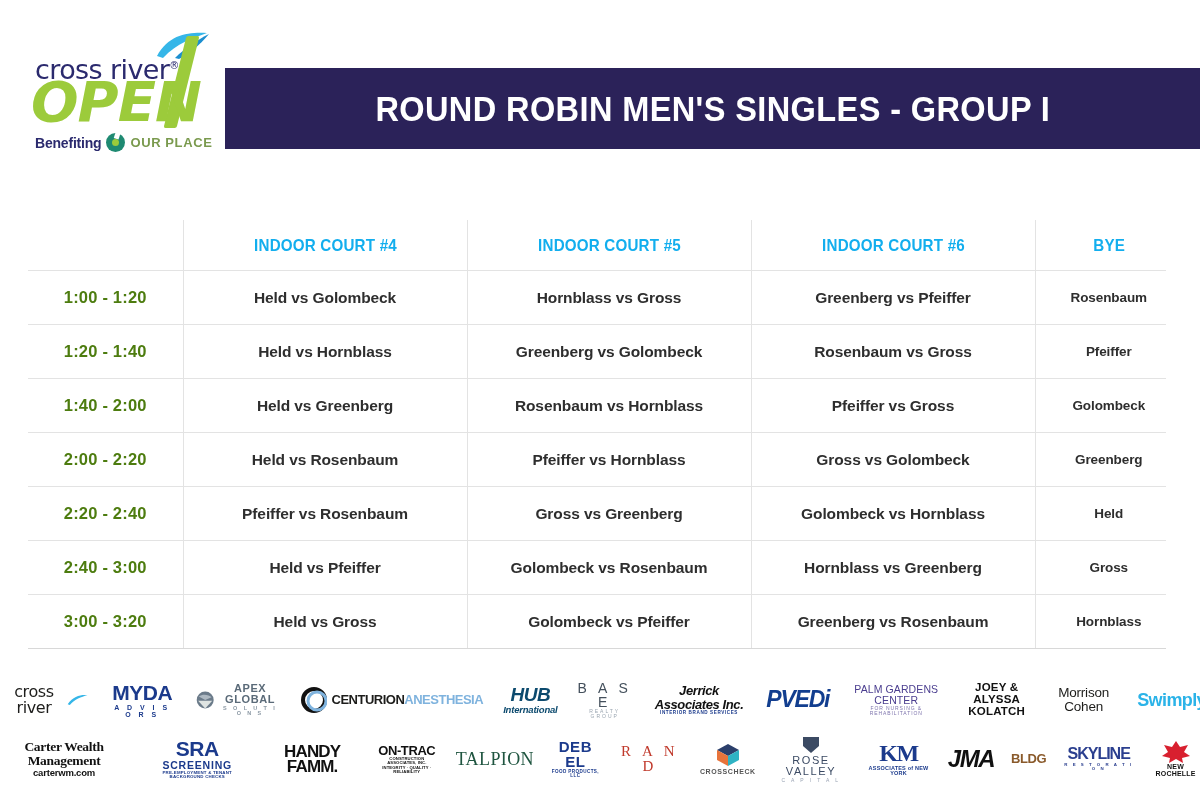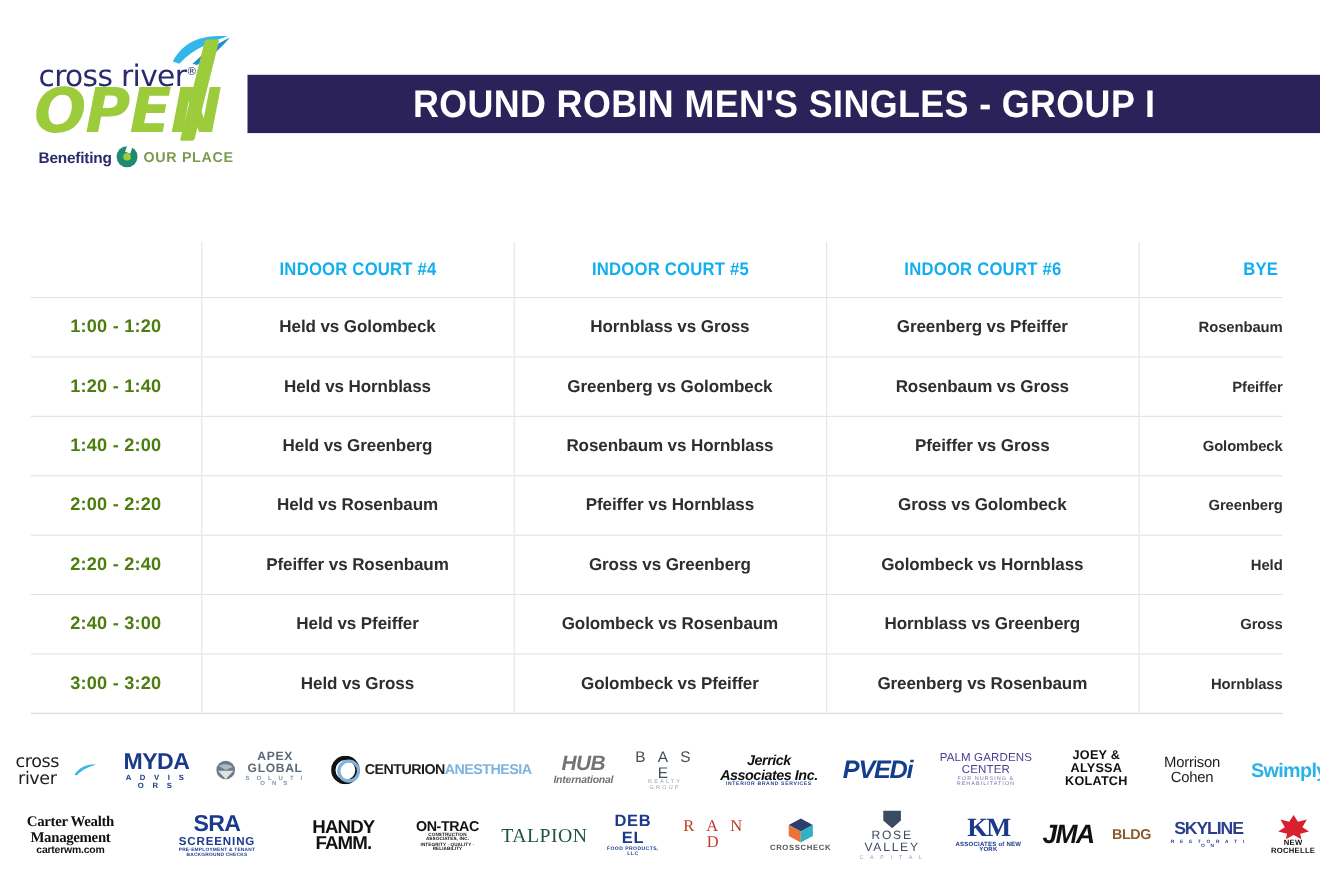--- a/index.html
+++ b/index.html
@@ -119,21 +119,21 @@
     color: #7a9a4e;
     letter-spacing: 0.6px;
   }
 
   
   .title-banner {
     position: absolute;
     left: 225px;
     top: 68px;
     width: 975px;
-    height: 53px;
+    height: 81px;
     background: #2b2259;
     display: flex;
     align-items: center;
     justify-content: center;
   }
   .title-text {
     color: #ffffff;
     font-size: 35px;
     font-weight: 700;
     letter-spacing: 0.4px;
@@ -176,21 +176,21 @@
   .th-inner {
     display: block;
     transform: scaleX(0.92);
   }
   table.schedule th.court, table.schedule td.court {
     border-left: 1px solid #e3e3e3;
     text-align: center;
   }
   table.schedule th.bye, table.schedule td.bye {
     border-left: 1px solid #e3e3e3;
-    text-align: right;
+    text-align: center;
     padding-left: 16px;
   }
   table.schedule th.time, table.schedule td.time {
     text-align: center;
   }
   td.time {
     font-size: 16.5px;
     font-weight: 700;
     color: #4d7c0f;
     letter-spacing: 0.2px;
@@ -235,21 +235,21 @@
     color: #1b2a58;
   }
 
   .s-crossriver { font-size: 16px; font-weight: 400; color: #1d1d1b; letter-spacing: -0.4px; font-family:"DejaVu Sans",sans-serif;}
   .s-myda      { font-size: 21px; font-weight: 700; color: #1b3a8c; letter-spacing: -0.5px; }
   .s-myda small{ display:block; font-size: 7px; letter-spacing: 3px; font-weight:700; color:#1b3a8c;}
   .s-apex      { font-size: 11px; font-weight: 700; color: #5a6a78; letter-spacing: 0.6px; }
   .s-apex small{ display:block; font-size: 5.5px; letter-spacing: 2.4px; color:#8b98a4;}
   .s-cent      { font-size: 13px; font-weight: 700; color: #1d1d1b; letter-spacing: -0.5px; }
   .s-cent em   { font-style: normal; color: #7fb3de; }
-  .s-hub       { font-size: 19px; font-weight: 700; color: #737373; font-style: italic; letter-spacing: -0.5px;}
+  .s-hub       { font-size: 19px; font-weight: 700; color: #0c4a6e; font-style: italic; letter-spacing: -0.5px;}
   .s-hub small { display:block; font-size: 9.5px; font-style: italic; font-weight:700; letter-spacing:-0.2px;}
   .s-base      { font-size: 14px; font-weight: 400; color: #44505c; letter-spacing: 4px; }
   .s-base small{ display:block; font-size: 5px; letter-spacing: 2px; color:#9aa5b0; }
   .s-jerrick   { font-size: 13px; font-weight: 700; color: #111; letter-spacing: -0.4px; font-style: italic;}
   .s-jerrick small{ display:block; font-size: 4.6px; letter-spacing:0.6px; font-style:normal; color:#1b3a8c;}
   .s-pvedi     { font-size: 23px; font-weight: 700; color: #123e8f; font-style: italic; letter-spacing: -1.2px;}
   .s-palm      { font-size: 10.5px; font-weight: 400; color: #4a3d8f; letter-spacing: 0.1px; }
   .s-palm small{ display:block; font-size: 5px; letter-spacing: 0.9px; color:#7e74ad;}
   .s-kolatch   { font-size: 11.5px; font-weight: 700; color: #111; letter-spacing: 0.2px; }
   .s-morrison  { font-size: 13.5px; font-weight: 400; color: #1d1d1b; letter-spacing: -0.2px; }

